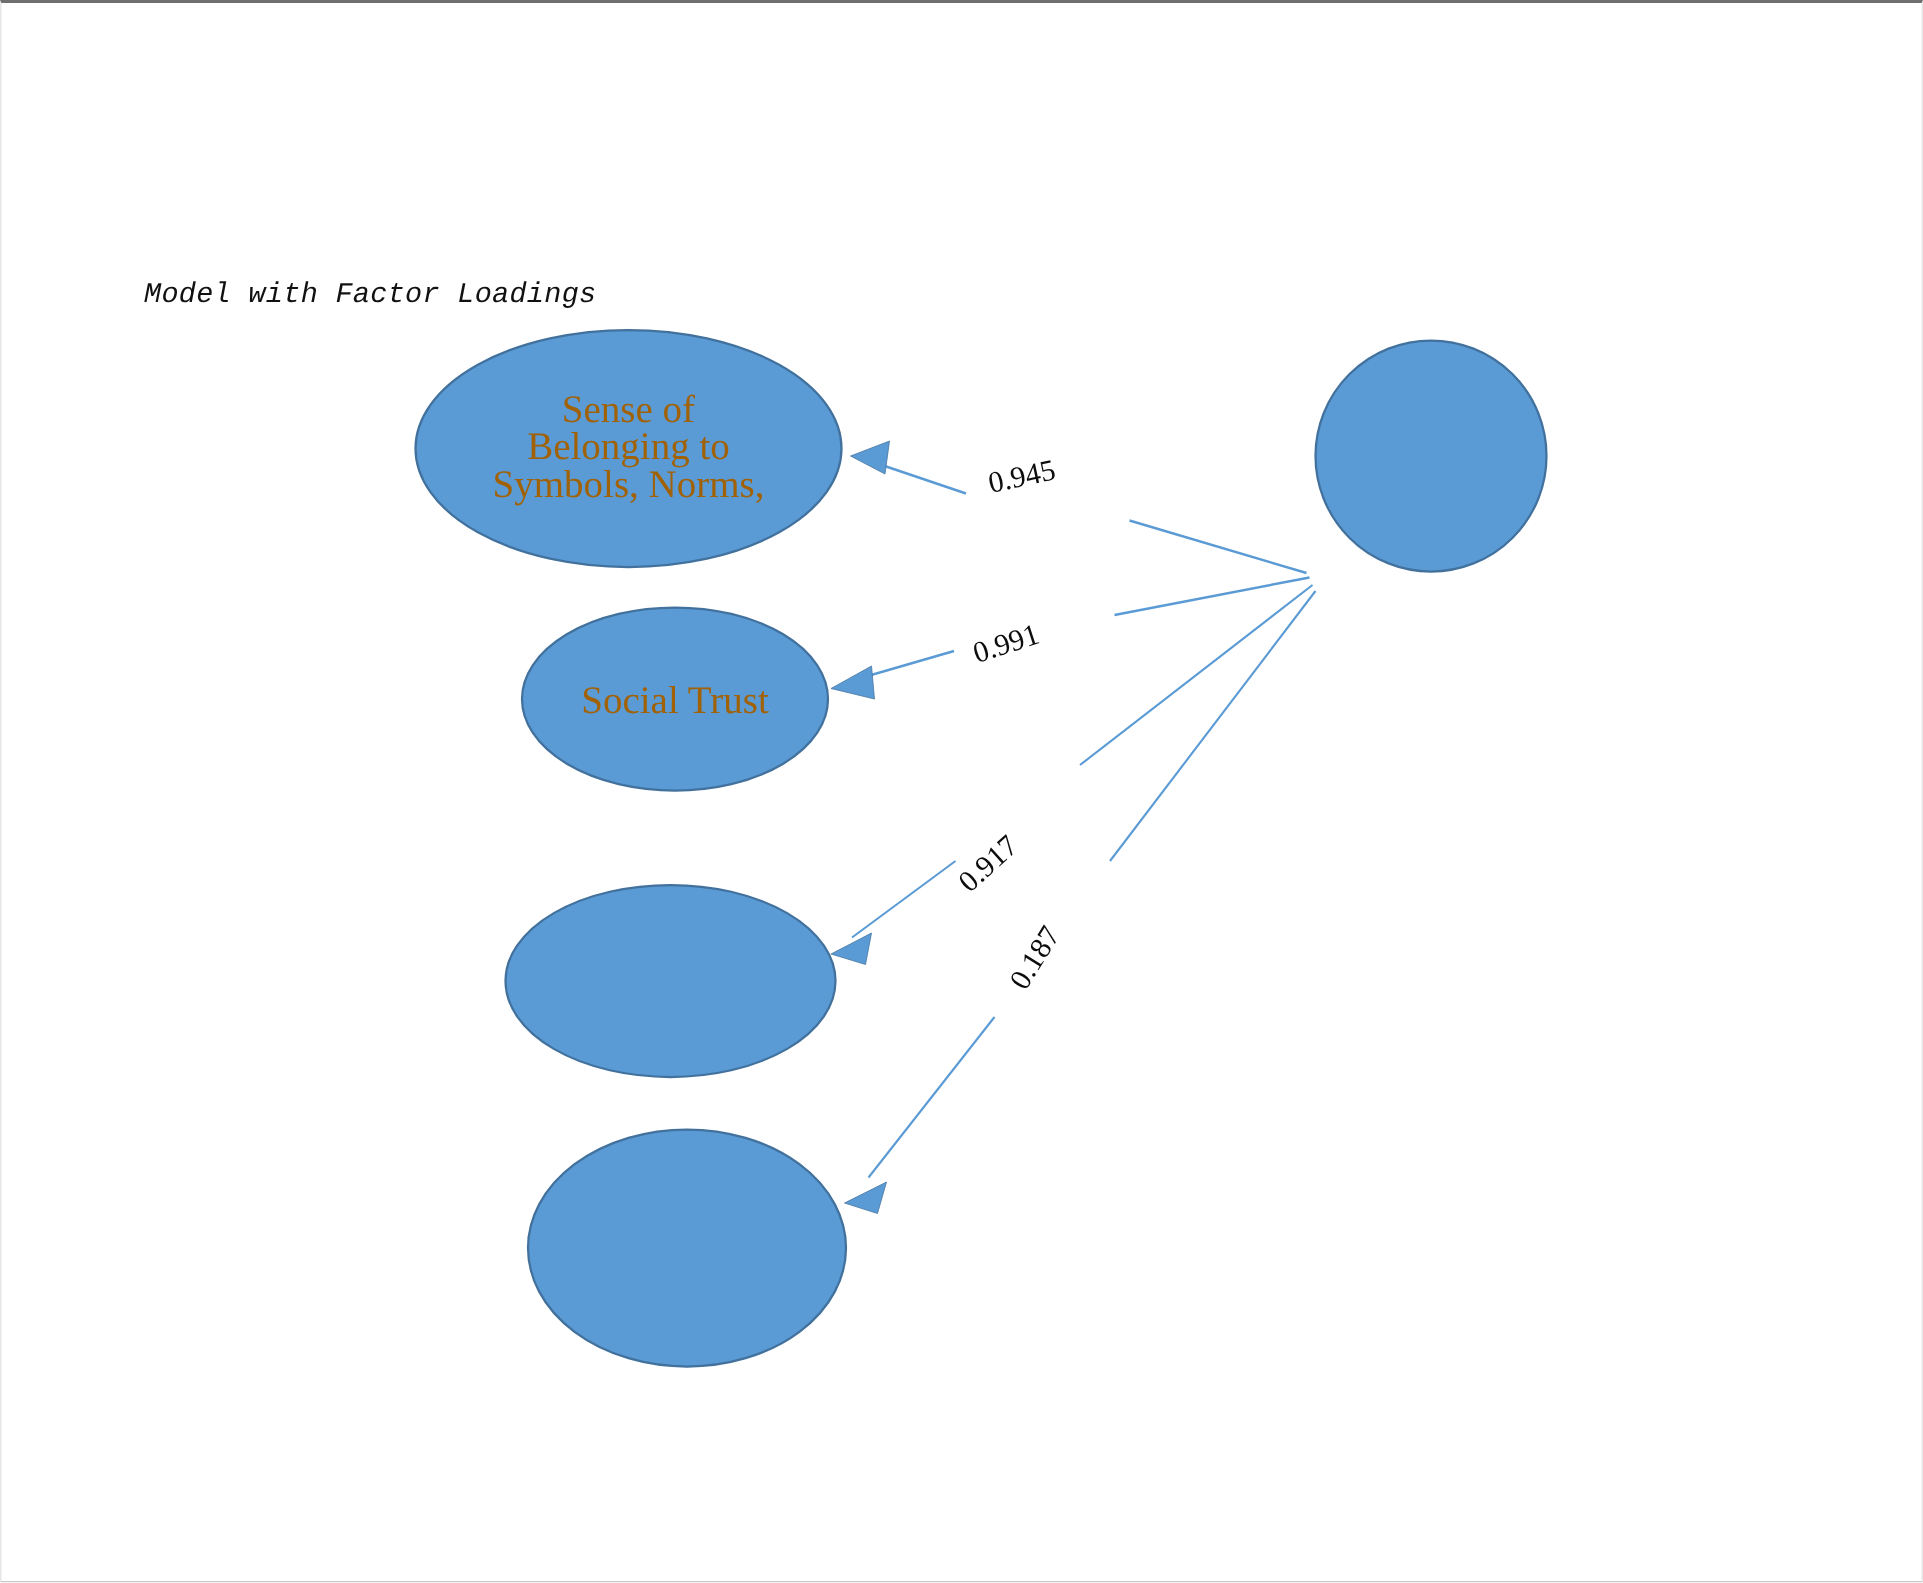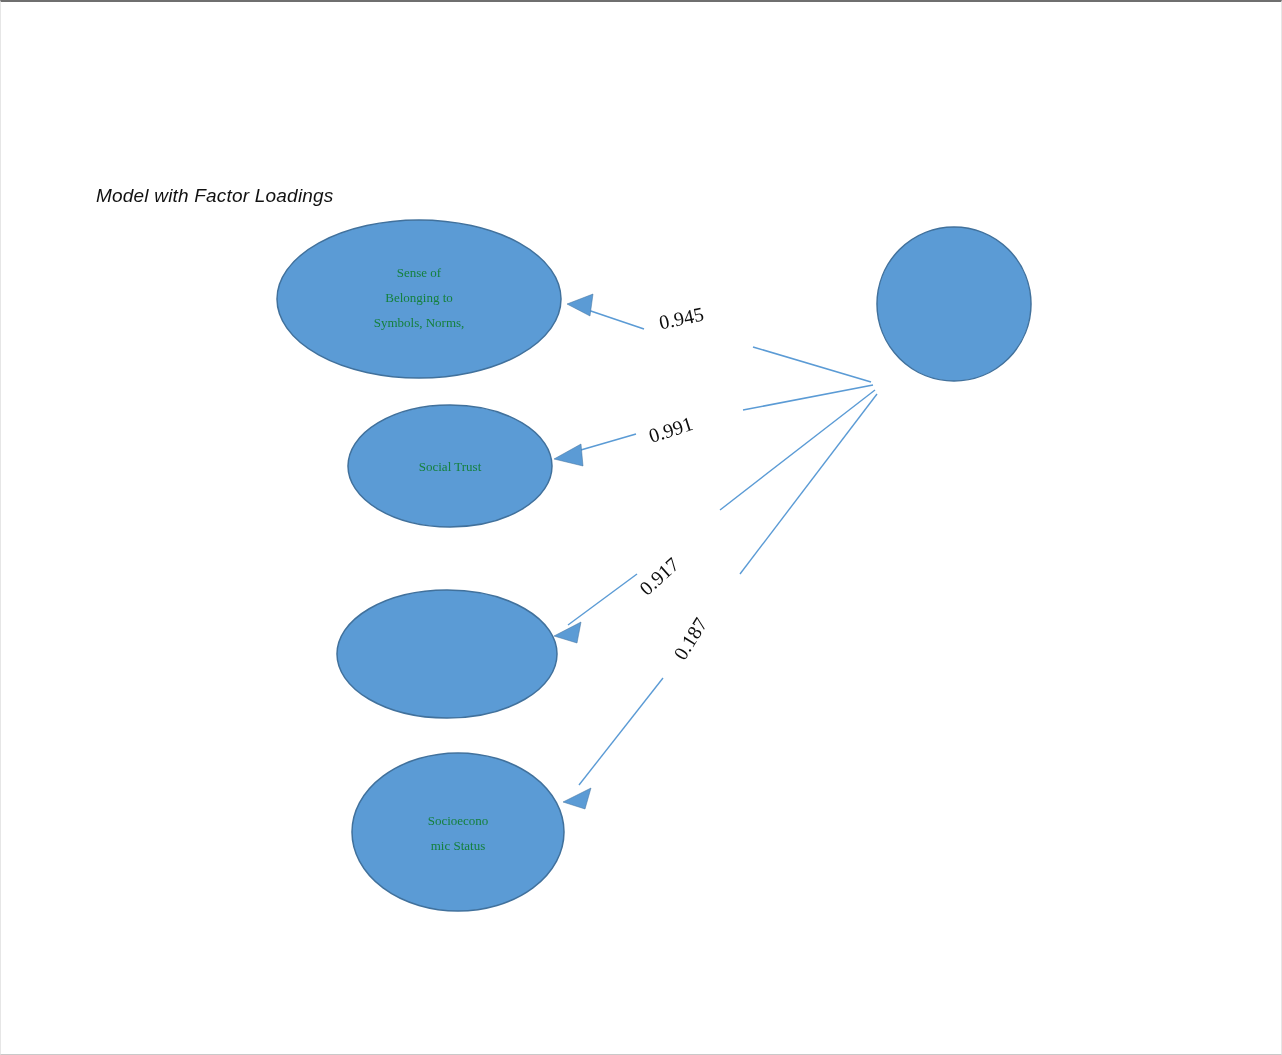--- a/index.html
+++ b/index.html
@@ -27,33 +27,33 @@
     position: absolute;
     left: 0;
     top: 0;
     width: 1282px;
     height: 1055px;
   }
   .chart-title {
     position: absolute;
     left: 95px;
     top: 183px;
-    font-family: Liberation Sans, sans-serif;
+    font-family: Liberation Mono, monospace;
     font-style: italic;
     font-size: 19px;
     color: #111111;
     letter-spacing: 0.2px;
     white-space: nowrap;
   }
   .node-label {
     position: absolute;
     font-family: "Liberation Serif", "DejaVu Serif", serif;
-    font-size: 13px;
+    font-size: 26px;
     line-height: 25px;
-    color: #15803d;
+    color: #a16207;
     text-align: center;
     white-space: pre-line;
     pointer-events: none;
   }
   .edge-label {
     position: absolute;
     font-family: "Liberation Serif", "DejaVu Serif", serif;
     font-size: 20px;
     color: #0d0d0d;
     white-space: nowrap;
@@ -104,22 +104,20 @@
     </g>
   </svg>
 
   <div class="node-label" style="left:288px; top:258px; width:260px;">Sense of
 Belonging to
 Symbols, Norms,</div>
 
   <div class="node-label" style="left:349px; top:452px; width:200px;">Social Trust</div>
 
 
-  <div class="node-label" style="left:357px; top:806px; width:200px;">Socioecono
-mic Status</div>
 
 
   <div class="edge-label" style="left:656px; top:310px; transform:rotate(-12deg);">0.945</div>
 
   <div class="edge-label" style="left:645px; top:424px; transform:rotate(-18deg);">0.991</div>
 
   <div class="edge-label" style="left:634px; top:581px; transform:rotate(-42deg);">0.917</div>
 
   <div class="edge-label" style="left:668px; top:650px; transform:rotate(-58deg);">0.187</div>
 

